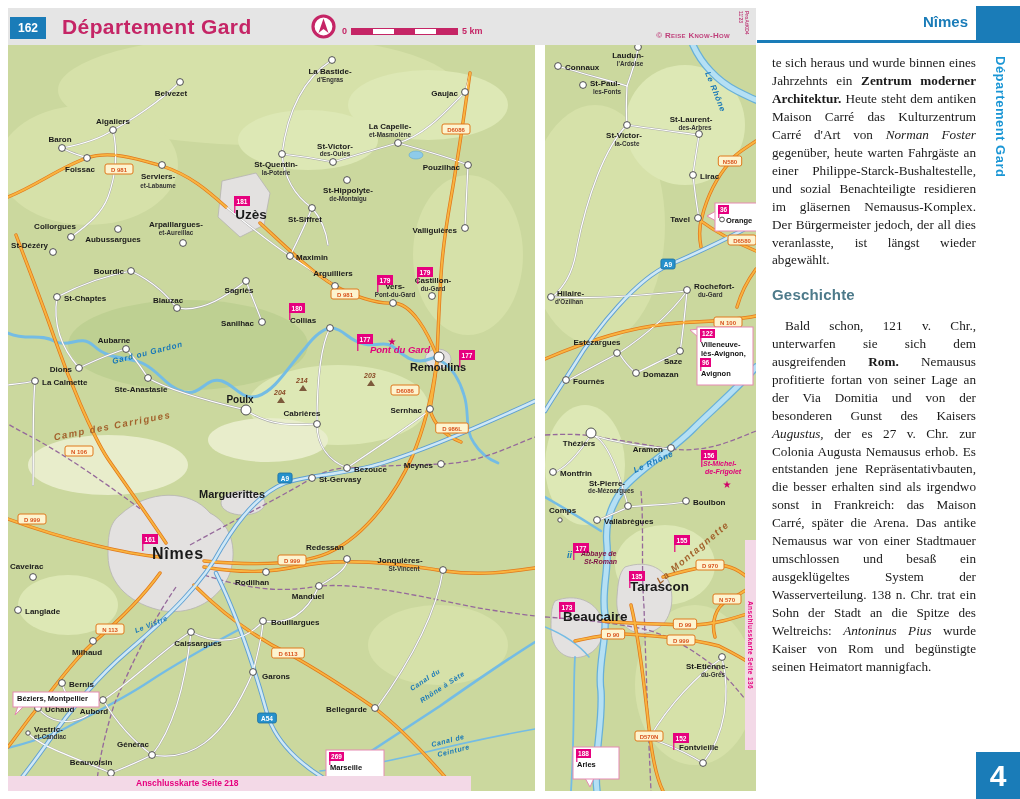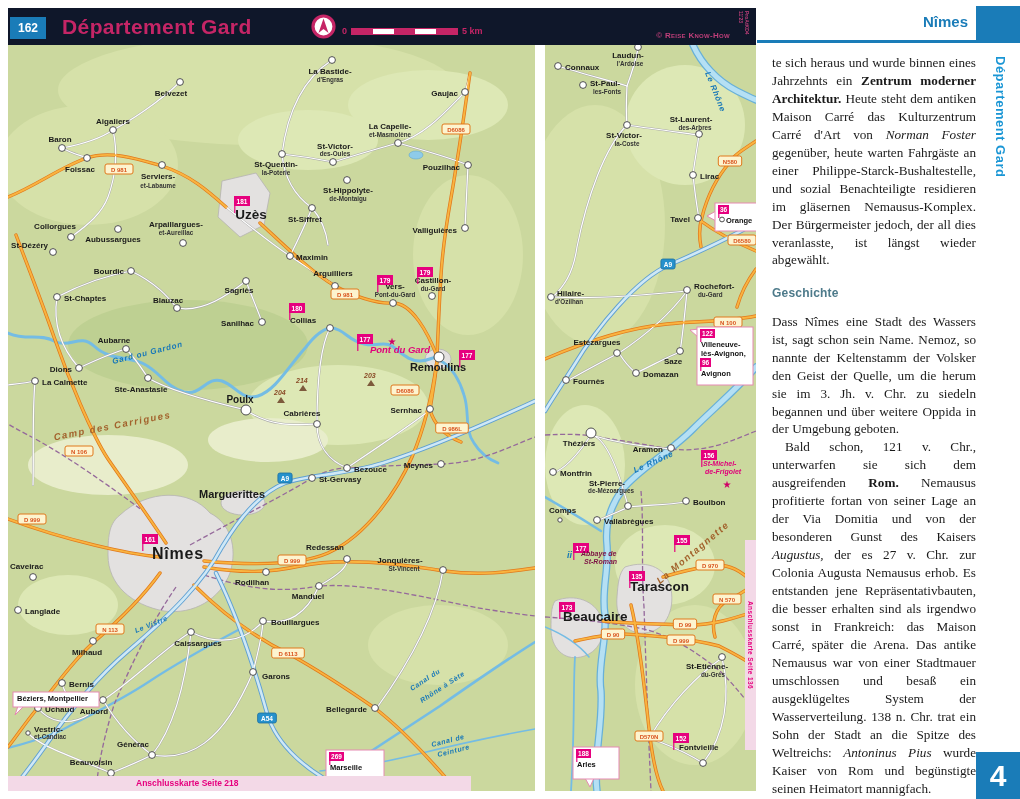--- a/index.html
+++ b/index.html
@@ -1,18 +1,18 @@
 <!DOCTYPE html>
 <html lang="de"><head>
 <meta charset="utf-8">
 <style>
   html,body{margin:0;padding:0;background:#fff;}
   .page{position:relative;width:1020px;height:799px;background:#fff;overflow:hidden;font-family:"Liberation Sans",sans-serif;}
   
-  .map-header{position:absolute;left:8px;top:8px;width:748px;height:37px;background:#0f172a;}
+  .map-header{position:absolute;left:8px;top:8px;width:748px;height:37px;background:#e5e5e5;}
   .pgbox{position:absolute;background:#1a7cb8;color:#fff;font:bold 12px/22px "Liberation Sans",sans-serif;text-align:center;}
   .pgbox-left{left:2px;top:9px;width:36px;height:22px;}
   .map-title{position:absolute;left:54px;top:5px;font:bold 21px/28px "Liberation Sans",sans-serif;color:#c52566;letter-spacing:.4px;}
   .compass{position:absolute;left:302px;top:5px;}
   .scalebar{position:absolute;left:334px;top:18px;display:flex;align-items:center;gap:4px;color:#c52566;font:bold 9px "Liberation Sans",sans-serif;}
   .segs{display:flex;border:1px solid #c52566;height:5px;}
   .seg{width:21px;height:5px;}
   .seg.m{background:#c52566;} .seg.w{background:#fff;}
   .credit{position:absolute;right:26px;bottom:5px;font:bold 8px "Liberation Sans",sans-serif;color:#bf3f7a;font-variant:small-caps;letter-spacing:.3px;}
   .credit-small{position:absolute;right:6px;top:3px;writing-mode:vertical-rl;font:bold 5px "Liberation Sans",sans-serif;color:#bf3f7a;}
@@ -64,21 +64,21 @@
   .bdg-o-t{font-size:6px;font-weight:800;fill:#d9531e;}
   .bdg-b{fill:#2691cc;stroke:#1a6fa0;stroke-width:.8;}
   .bdg-b-t{font-size:6.5px;font-weight:800;fill:#fff;}
   .pbox{fill:#fff;stroke:#e589b2;stroke-width:1;}
   .ptr{fill:#fff;stroke:#e589b2;stroke-width:1;}
   .ptxt{font-size:7.5px;font-weight:700;fill:#111;}
   
   .article{position:absolute;left:772px;top:54px;width:204px;font-family:"Liberation Serif",serif;font-size:13.2px;line-height:1.36;color:#1a1a1a;text-align:justify;hyphens:auto;}
   .article p{margin:0;}
   .article p.ind{text-indent:13px;}
-  .article h2{font-family:"Liberation Sans",sans-serif;font-size:12px;color:#4d7a8a;margin:16px 0 11px;letter-spacing:.2px;font-weight:700;}
+  .article h2{font-family:"Liberation Sans",sans-serif;font-size:15px;color:#4d7a8a;margin:16px 0 11px;letter-spacing:.2px;font-weight:700;}
   .b{font-weight:bold;} .i{font-style:italic;}
   .side-label{position:absolute;left:993px;top:56px;writing-mode:vertical-rl;font:bold 13px "Liberation Sans",sans-serif;color:#1a96d5;letter-spacing:.5px;}
   .chapter-tab{position:absolute;left:976px;top:752px;width:44px;height:47px;background:#1a7cb8;color:#fff;display:flex;align-items:center;justify-content:center;font:bold 30px "Liberation Sans",sans-serif;}
 </style>
 </head>
 <body>
 
 <div class="page">
 
   <div class="map-header">
@@ -659,19 +659,18 @@
         </g>
       </svg>
     <div class="strip-right">
       <span>Anschlusskarte Seite 136</span>
     </div>
   </div>
 
   <div class="article">
       <p><span>te sich heraus und wurde binnen eines Jahrzehnts ein </span><span class="b">Zentrum moderner Architektur.</span><span> Heute steht dem antiken Maison Carré das Kulturzentrum Carré d'Art von </span><span class="i">Norman Foster</span><span> gegenüber, heute warten Fahrgäste an einer Philippe-Starck-Bushaltestelle, und sozial Benachteiligte residieren im gläsernen Nemausus-Komplex. Der Bürgermeister jedoch, der all dies veranlasste, ist längst wieder abgewählt.</span></p>
       <h2>Geschichte</h2>
-      <p><span>Dass Nîmes eine Stadt des Wassers ist, sagt schon sein Name. Nemoz, so nannte der Keltenstamm der Volsker den Geist der Quelle, um die herum sie im 3. Jh. v. Chr. zu siedeln begannen und über weitere Oppida in der Umgebung geboten.</span></p>
       <p class="ind"><span>Bald schon, 121 v. Chr., unterwarfen sie sich dem ausgreifenden </span><span class="b">Rom.</span><span> Nemausus profitierte fortan von seiner Lage an der Via Domitia und von der besonderen Gunst des Kaisers </span><span class="i">Augustus,</span><span> der es 27 v. Chr. zur Colonia Augusta Nemausus erhob. Es entstanden jene Repräsentativbauten, die besser erhalten sind als irgendwo sonst in Frankreich: das Maison Carré, später die Arena. Das antike Nemausus war von einer Stadtmauer umschlossen und besaß ein ausgeklügeltes System der Wasserverteilung. 138 n. Chr. trat ein Sohn der Stadt an die Spitze des Weltreichs: </span><span class="i">Antoninus Pius</span><span> wurde Kaiser von Rom und begünstigte seinen Heimatort mannigfach.</span></p>
     </div>
   <div class="side-label">Département Gard</div>
   <div class="chapter-tab">4</div>
 
 </div>
 
 </body></html>

